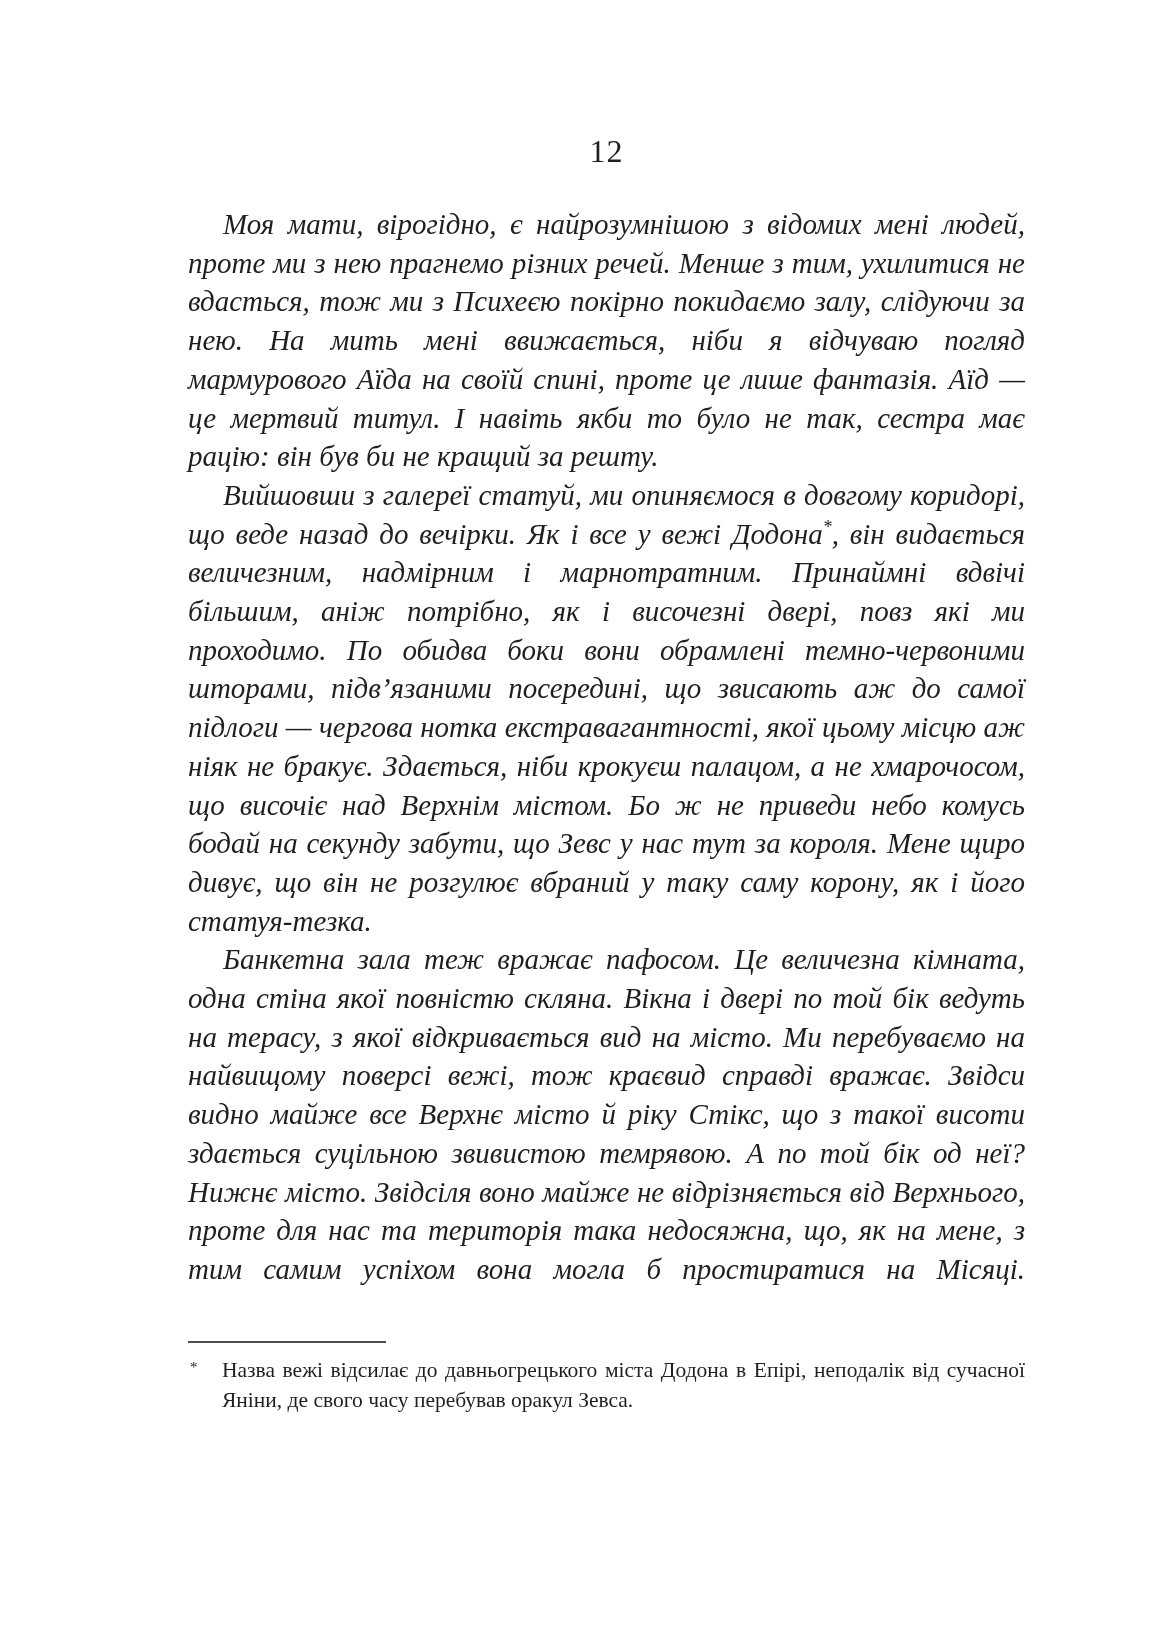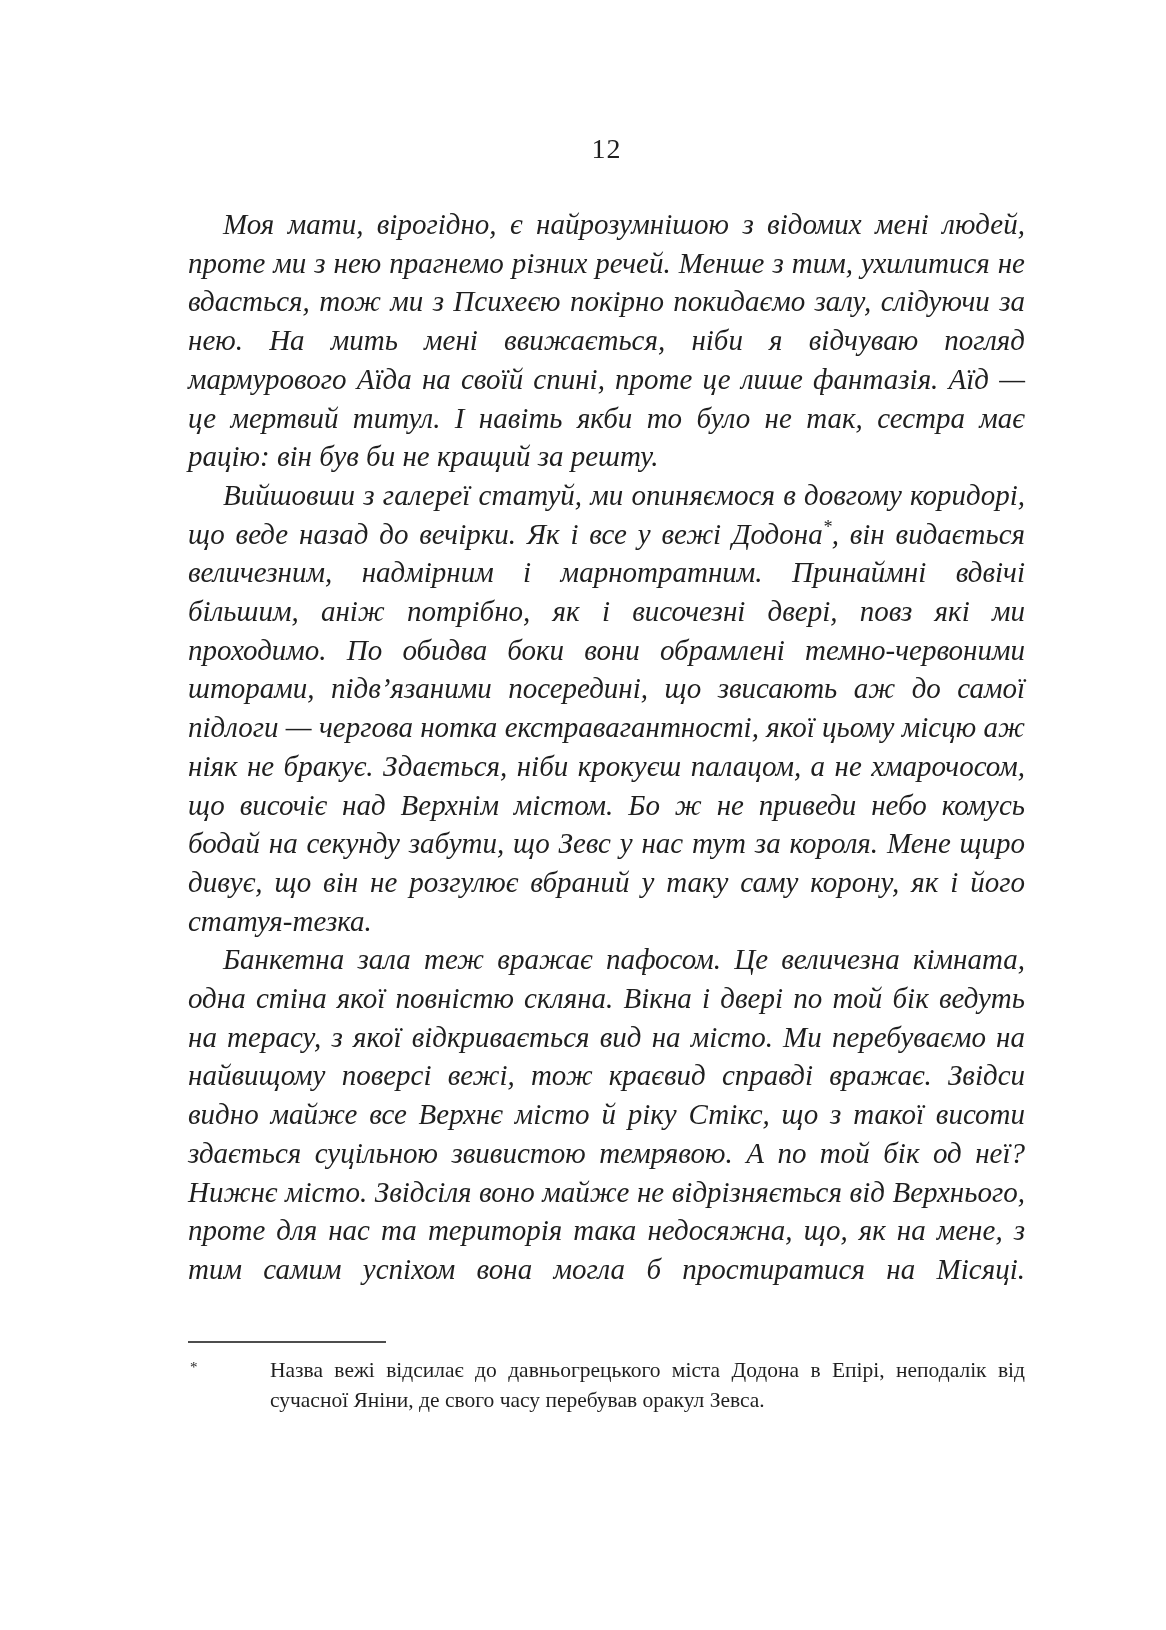--- a/index.html
+++ b/index.html
@@ -15,21 +15,21 @@
     font-family: "Liberation Serif", "DejaVu Serif", serif;
     color: #1f1f1f;
     overflow: hidden;
   }
   .page-number {
     position: absolute;
     top: 133px;
     left: 188px;
     width: 837px;
     text-align: center;
-    font-size: 28px;
+    font-size: 32px;
     letter-spacing: 1px;
   }
   .body-text {
     position: absolute;
     top: 205px;
     left: 188px;
     width: 837px;
     font-size: 29px;
     line-height: 38.7px;
     text-align: justify;
@@ -71,21 +71,20 @@
   .footnote-marker {
     flex: 0 0 34px;
     width: 34px;
     font-size: 15px;
     line-height: 24px;
     padding-left: 2px;
     box-sizing: border-box;
   }
   .footnote-text {
     flex: 1 1 auto;
-    margin-left: 48px;
   }
 </style>
 </head>
 <body>
 
 <div class="book-page">
 
   <div class="page-number">12</div>
 
   <div class="body-text">

